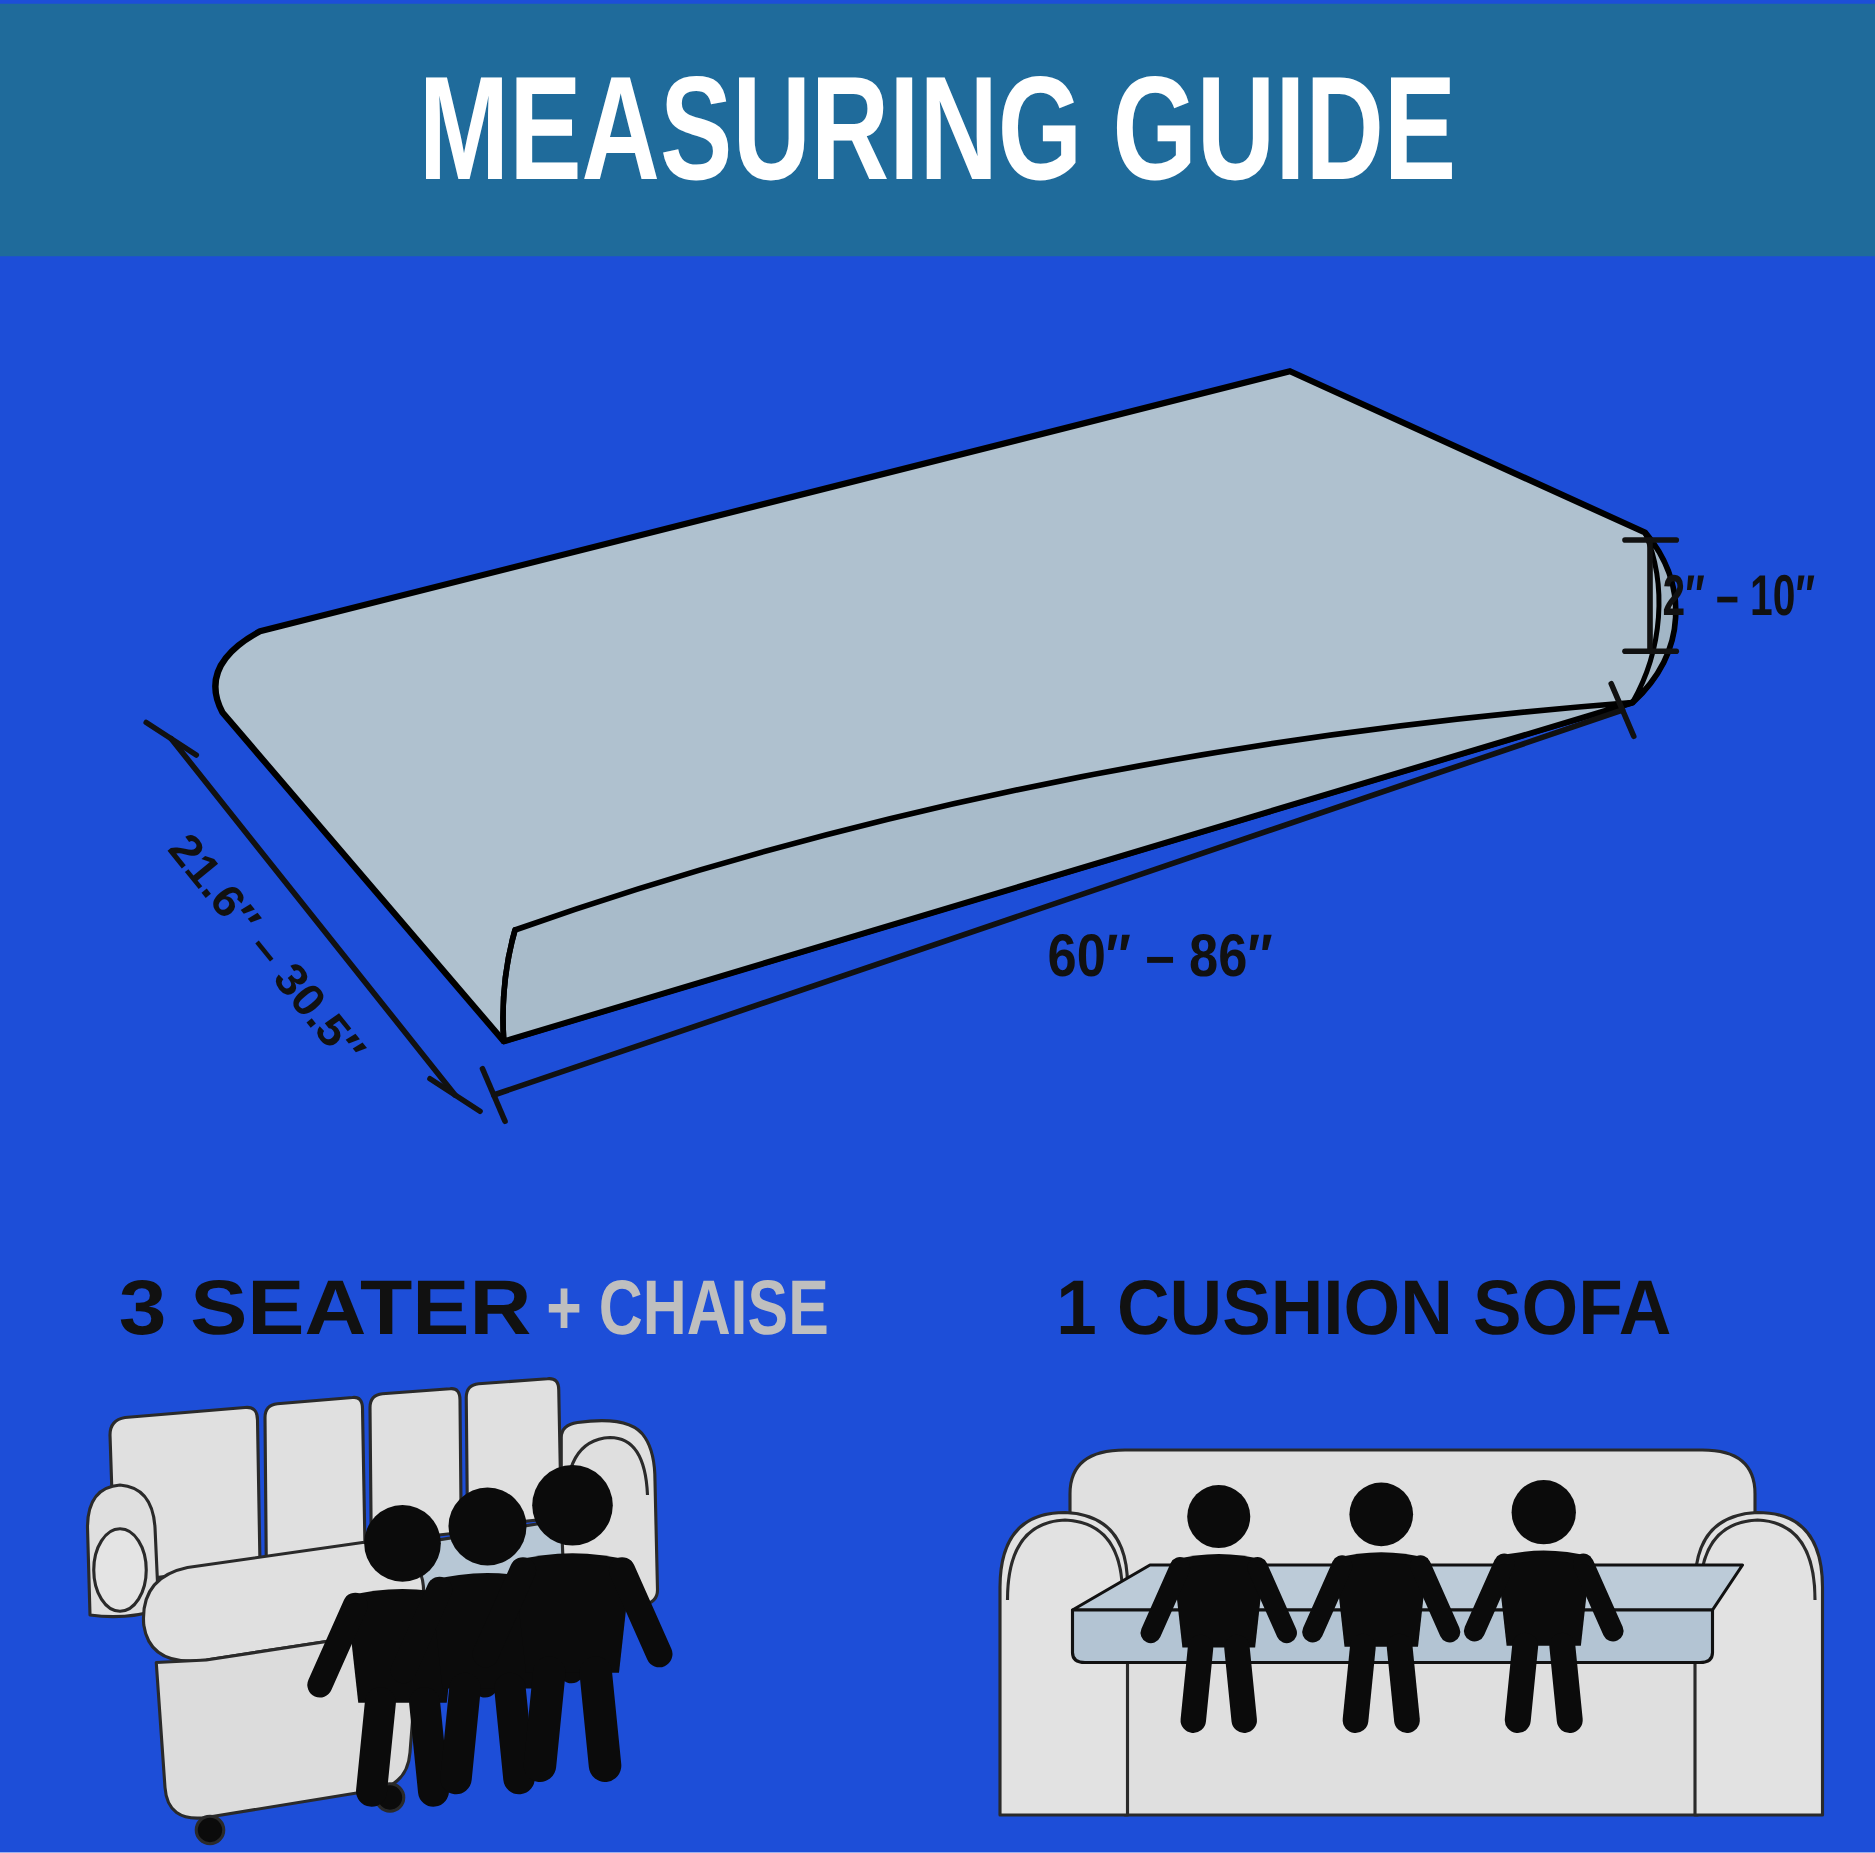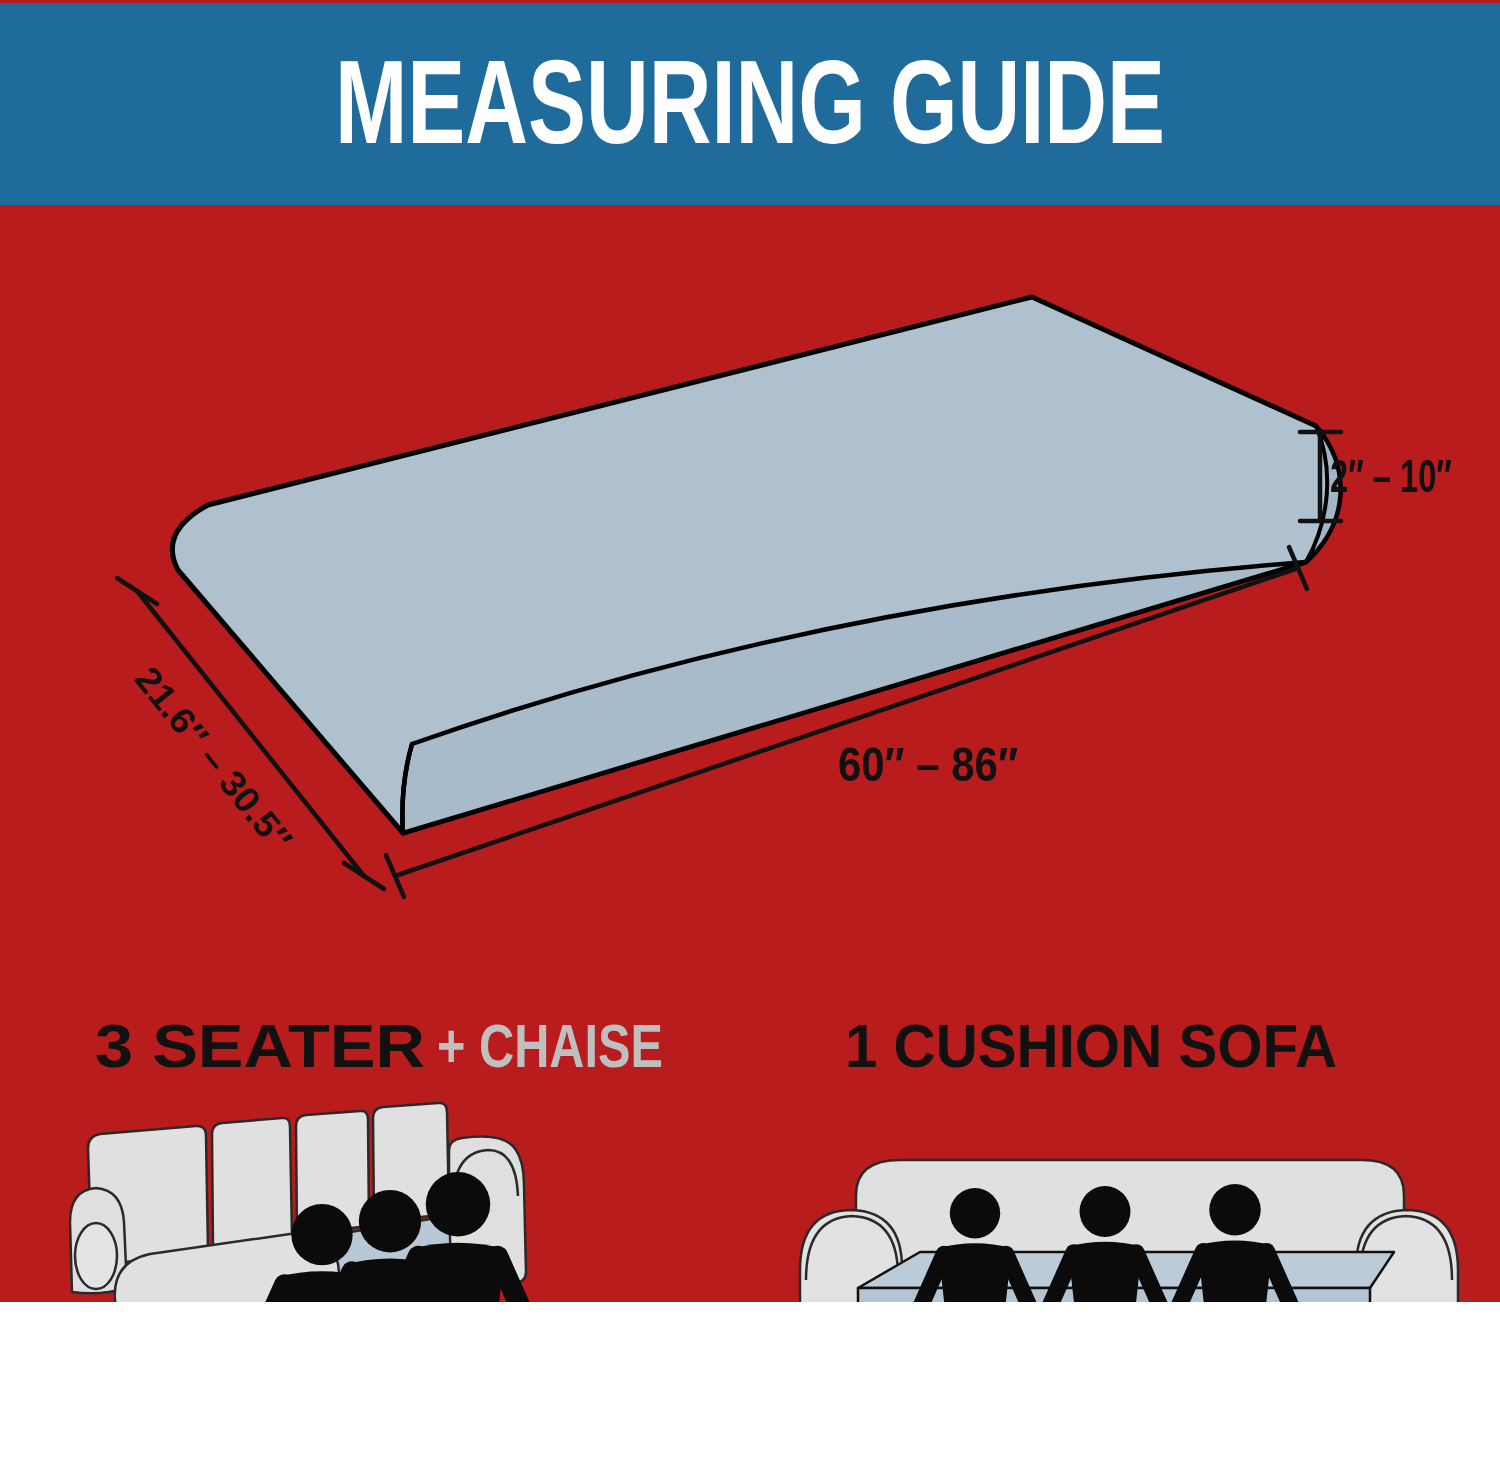--- a/index.html
+++ b/index.html
@@ -1,16 +1,16 @@
 <!DOCTYPE html>
 <html><head>
 <meta charset="utf-8">
 <style>
   html,body{margin:0;padding:0;background:#ffffff;}
-  .page{position:relative;width:1500px;height:1302px;background:#b91c1c;overflow:hidden;}
+  .page{position:relative;width:1500px;height:1482px;background:#1d4ed8;overflow:hidden;}
   svg{display:block;}
   text{font-family:"Liberation Sans", sans-serif;}
   .title-text{font-weight:bold;}
   .heading-text{font-weight:bold;}
   .dim-text{font-weight:bold;}
 </style>
 </head>
 <body>
 
 <div class="page">

